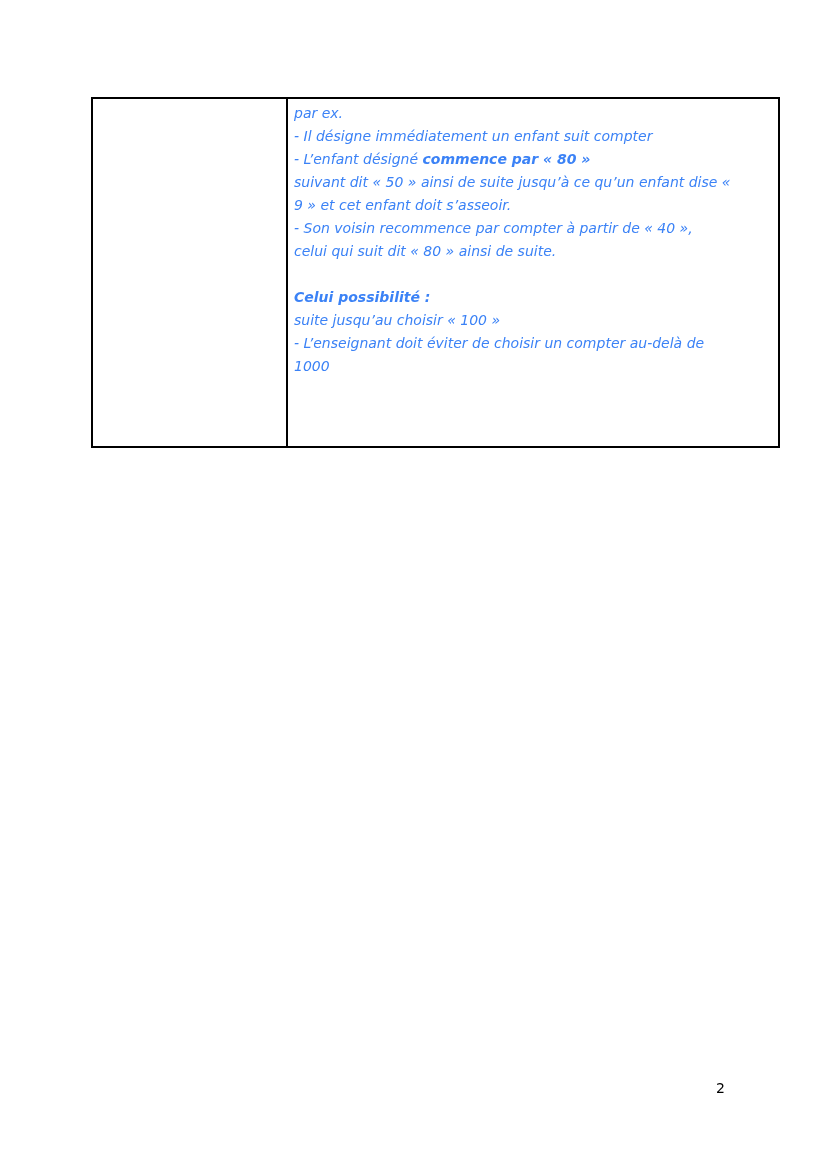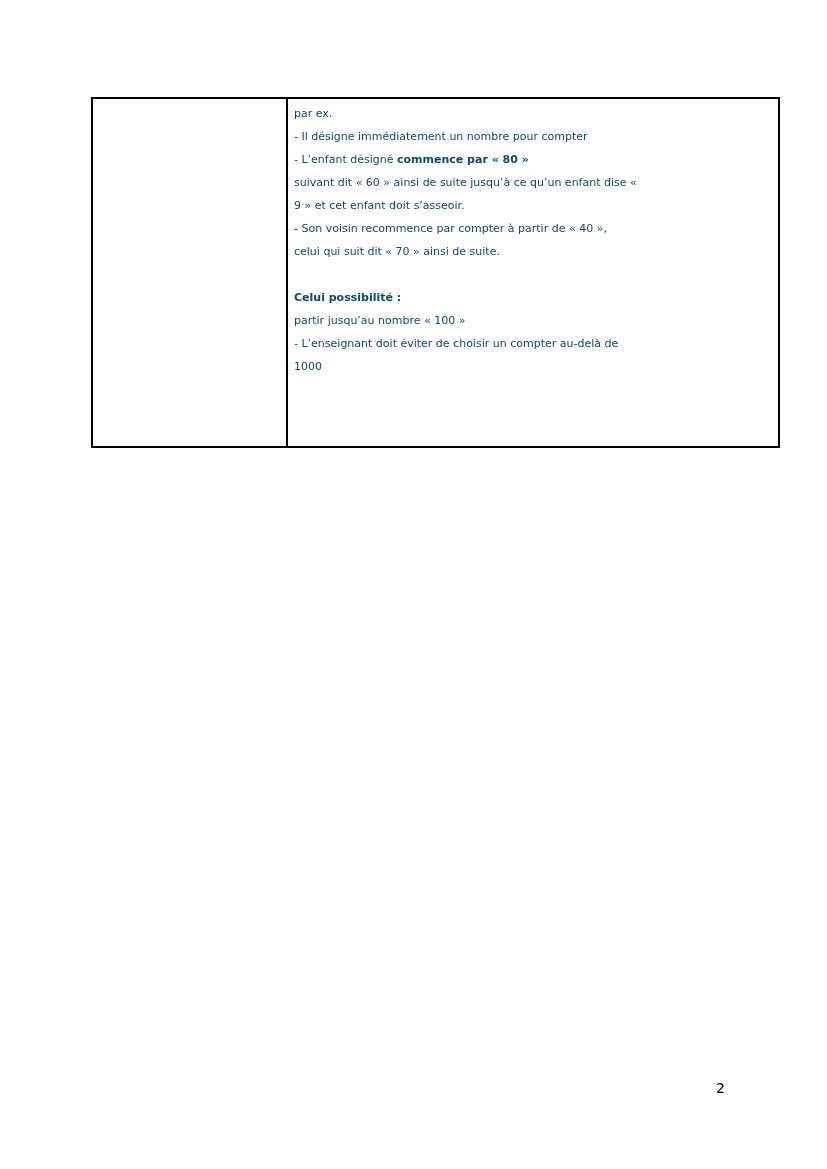--- a/index.html
+++ b/index.html
@@ -36,23 +36,24 @@
     border-right: 2px solid #000000;
   }
   .cell-right {
     flex: 1 1 auto;
     padding: 3px 6px 0 6px;
     overflow: hidden;
   }
   .line {
     min-height: 23px;
     line-height: 23px;
-    font-size: 11px;
+    font-size: 14px;
     white-space: pre;
-    color: #0c4a6e;
+    color: #3b82f6;
+    font-style: italic;
   }
   .line .bold {
     font-weight: bold;
     margin-top: 16px;
   }
   .page-number {
     position: absolute;
     left: 716px;
     top: 1079px;
     font-size: 14px;
@@ -62,29 +63,29 @@
 </style>
 </head>
 <body>
 
 <div class="page">
 
   <div class="content-table">
     <div class="cell cell-left"></div>
     <div class="cell cell-right">
         <div class="line"><span>par ex.</span></div>
-        <div class="line"><span>- Il désigne immédiatement un nombre pour compter</span></div>
+        <div class="line"><span>- Il désigne immédiatement un enfant suit compter</span></div>
         <div class="line"><span>- L’enfant désigné </span><span class="bold">commence par « 80 »</span></div>
-        <div class="line"><span>suivant dit « 60 » ainsi de suite jusqu’à ce qu’un enfant dise «</span></div>
+        <div class="line"><span>suivant dit « 50 » ainsi de suite jusqu’à ce qu’un enfant dise «</span></div>
         <div class="line"><span>9 » et cet enfant doit s’asseoir.</span></div>
         <div class="line"><span>- Son voisin recommence par compter à partir de « 40 »,</span></div>
-        <div class="line"><span>celui qui suit dit « 70 » ainsi de suite.</span></div>
+        <div class="line"><span>celui qui suit dit « 80 » ainsi de suite.</span></div>
         <div class="line">&nbsp;</div>
         <div class="line"><span class="bold">Celui possibilité :</span></div>
-        <div class="line"><span>partir jusqu’au nombre « 100 »</span></div>
+        <div class="line"><span>suite jusqu’au choisir « 100 »</span></div>
         <div class="line"><span>- L’enseignant doit éviter de choisir un compter au-delà de</span></div>
         <div class="line"><span>1000</span></div>
       </div>
   </div>
 
   <div class="page-number">2</div>
 
 </div>
 
 </body></html>

